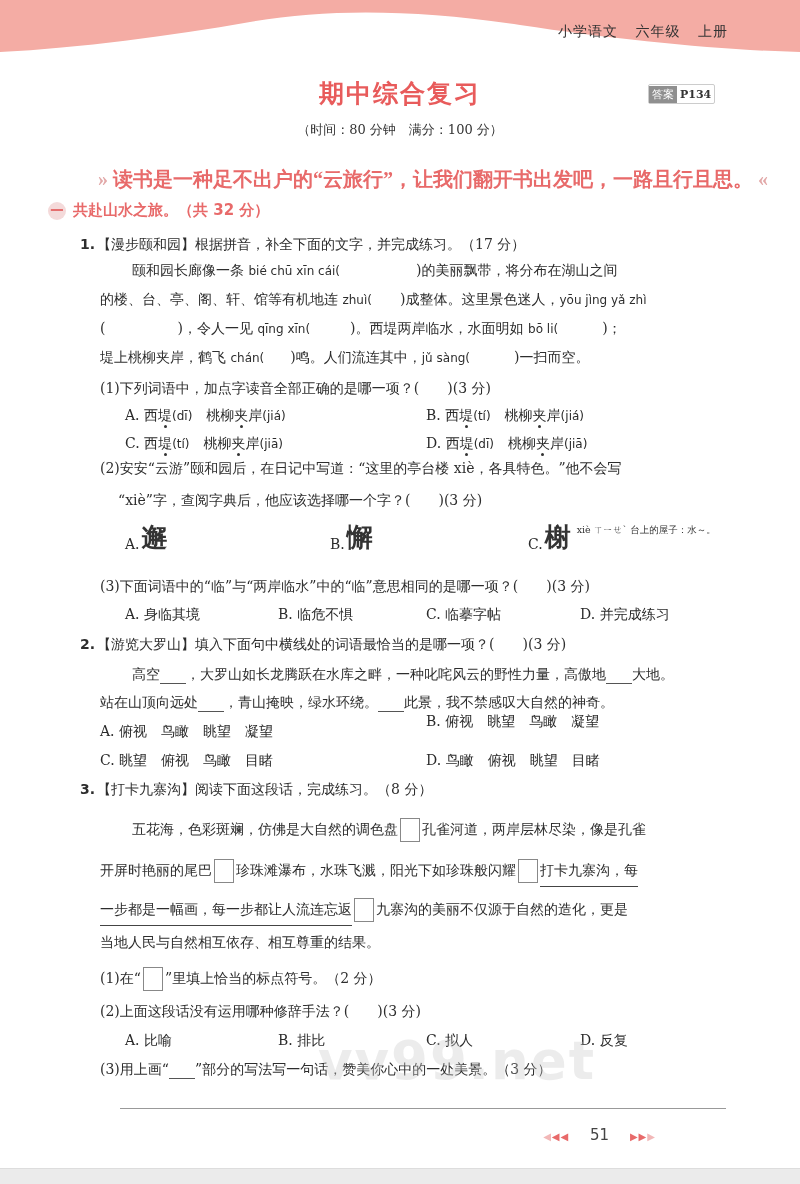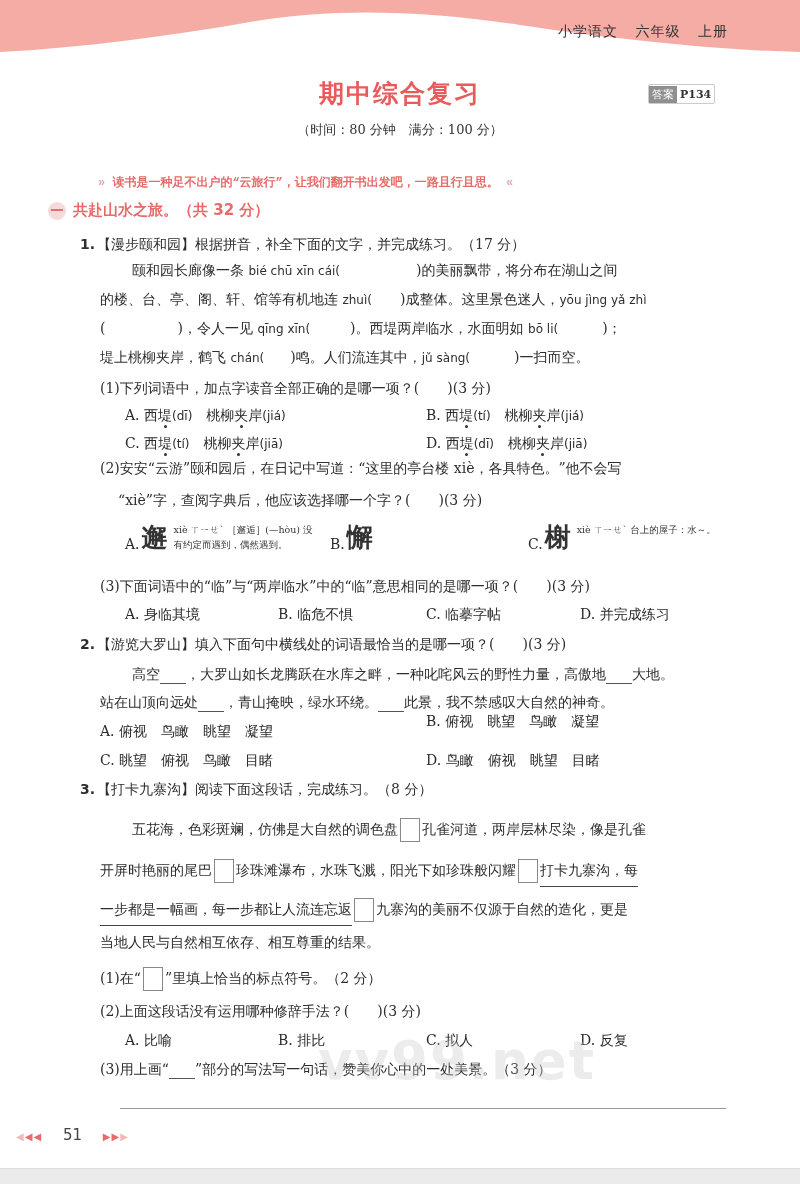--- a/index.html
+++ b/index.html
@@ -28,23 +28,23 @@
     display: flex; align-items: center; border: 1px solid #ccc; border-radius: 2px;
     font-size: 11px;
   }
   .answer-ref .tag { background: #8f8f8f; color: #fff; padding: 1px 3px; font-family: "DejaVu Sans", sans-serif; }
   .answer-ref .page { padding: 0 3px; color: #333; font-weight: bold; }
   .time-line {
     position: absolute; left: 0; width: 800px; top: 121px; text-align: center;
     font-size: 13px; color: #333;
   }
   .motto {
-    position: absolute; left: 98px; top: 174px;
-    font-family: Liberation Mono, monospace;
-    font-size: 12px; color: #e86a6a; font-weight: bold;
+    position: absolute; left: 98px; top: 166px;
+    font-family: Liberation Serif, serif;
+    font-size: 20px; color: #e86a6a; font-weight: bold;
   }
   .motto .arrow { color: #e2a8a8; }
   .section-head {
     position: absolute; left: 48px; top: 201px; display: flex; align-items: center;
     font-family: "DejaVu Sans", "Liberation Sans", sans-serif;
     font-size: 15px; color: #e86a6a; font-weight: bold;
   }
   .section-num {
     width: 18px; height: 18px; border-radius: 50%; background: #f4dada;
     display: inline-flex; align-items: center; justify-content: center;
@@ -61,21 +61,21 @@
   .opt { position: absolute; font-size: 14px; white-space: nowrap; }
   .uline { display: inline-block; width: 26px; border-bottom: 1px solid #555; height: 14px; vertical-align: bottom; }
   .box { display: inline-block; width: 18px; height: 22px; border: 1px solid #888; vertical-align: middle; margin: 0 2px; background: #fff; }
   .underlined { border-bottom: 1px solid #444; padding-bottom: 8px; }
   .dict { position: absolute; display: flex; align-items: flex-start; }
   .dict .letter { font-size: 14px; margin-top: 14px; margin-right: 2px; }
   .dict .big { font-size: 26px; font-weight: bold; line-height: 30px; margin-right: 6px; font-family: "DejaVu Sans", sans-serif; color: #333; }
   .dict .def { font-size: 9.5px; line-height: 15px; color: #333; width: 140px; }
   .footer-rule { position: absolute; left: 120px; width: 606px; top: 1108px; border-top: 1px solid #999; }
   .page-num {
-    position: absolute; left: 0; width: 672px; top: 1126px; text-align: left;
+    position: absolute; left: 0; width: 672px; top: 1126px; text-align: right;
     font-family: "DejaVu Sans", "Liberation Sans", sans-serif; font-size: 15px; color: #444;
   }
   .page-num .arr { color: #e86a6a; font-size: 10px; letter-spacing: 1px; margin: 0 16px; }
   .page-num .arr .fade { color: #f2b8b8; }
   .bottom-strip { position: absolute; left: 0; top: 1168px; width: 800px; height: 16px; background: #ebebeb; border-top: 1px solid #ddd; }
   .watermark {
     position: absolute; left: 318px; top: 1030px; font-family: "DejaVu Sans", sans-serif;
     font-size: 53px; font-weight: bold; color: rgba(200,200,200,0.35); letter-spacing: 2px;
   }
 </style>
@@ -138,21 +138,20 @@
 <div class="opt" style="left:426px; top:435px;">
   <span>D.</span> 西<span class="dot">堤</span><span class="py">(dī)</span>　桃柳<span class="dot">夹</span>岸<span class="py">(jiā)</span>
 </div>
 
 <div class="line" style="top:460px;">(2)安安“云游”颐和园后，在日记中写道：“这里的亭台楼 xiè，各具特色。”他不会写</div>
 <div class="line" style="left:118px; top:492px;">“xiè”字，查阅字典后，他应该选择哪一个字？(　　)(3 分)</div>
 
 <div class="dict" style="left:125px; top:522px;">
   <span class="letter">A.</span>
   <span class="big">邂</span>
-  <span class="def">xiè ㄒㄧㄝˋ ［邂逅］(—hòu) 没有约定而遇到，偶然遇到。</span>
 </div>
 <div class="dict" style="left:330px; top:522px;">
   <span class="letter">B.</span>
   <span class="big">懈</span>
 </div>
 <div class="dict" style="left:528px; top:522px;">
   <span class="letter">C.</span>
   <span class="big">榭</span>
   <span class="def" style="width:150px">xiè ㄒㄧㄝˋ 台上的屋子：水～。</span>
 </div>

